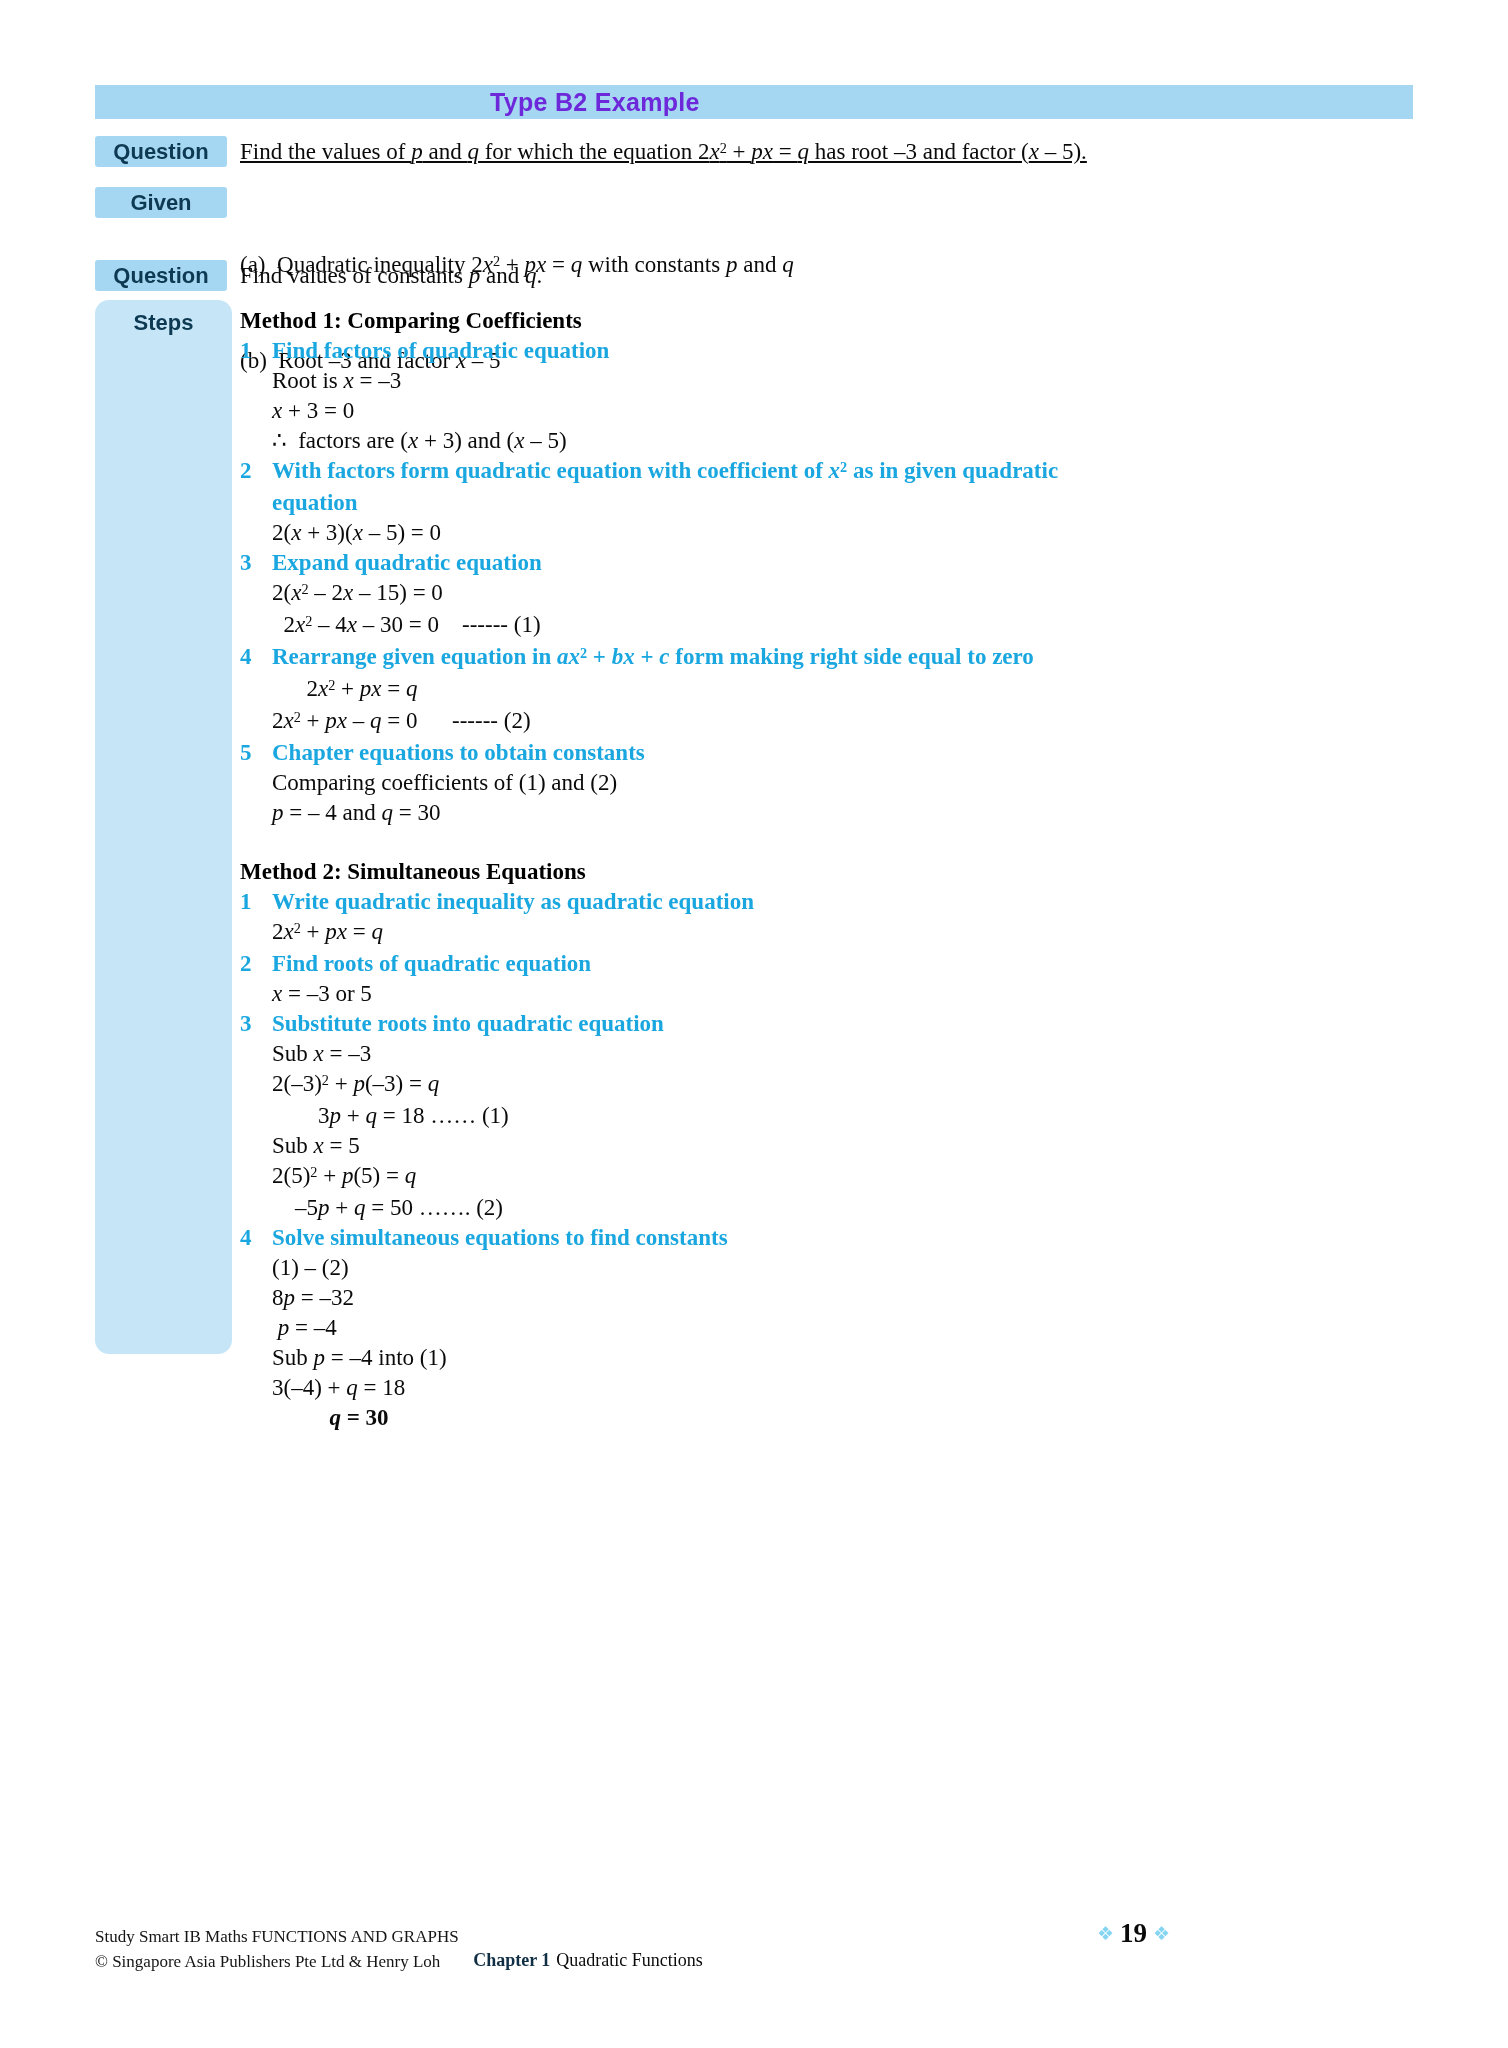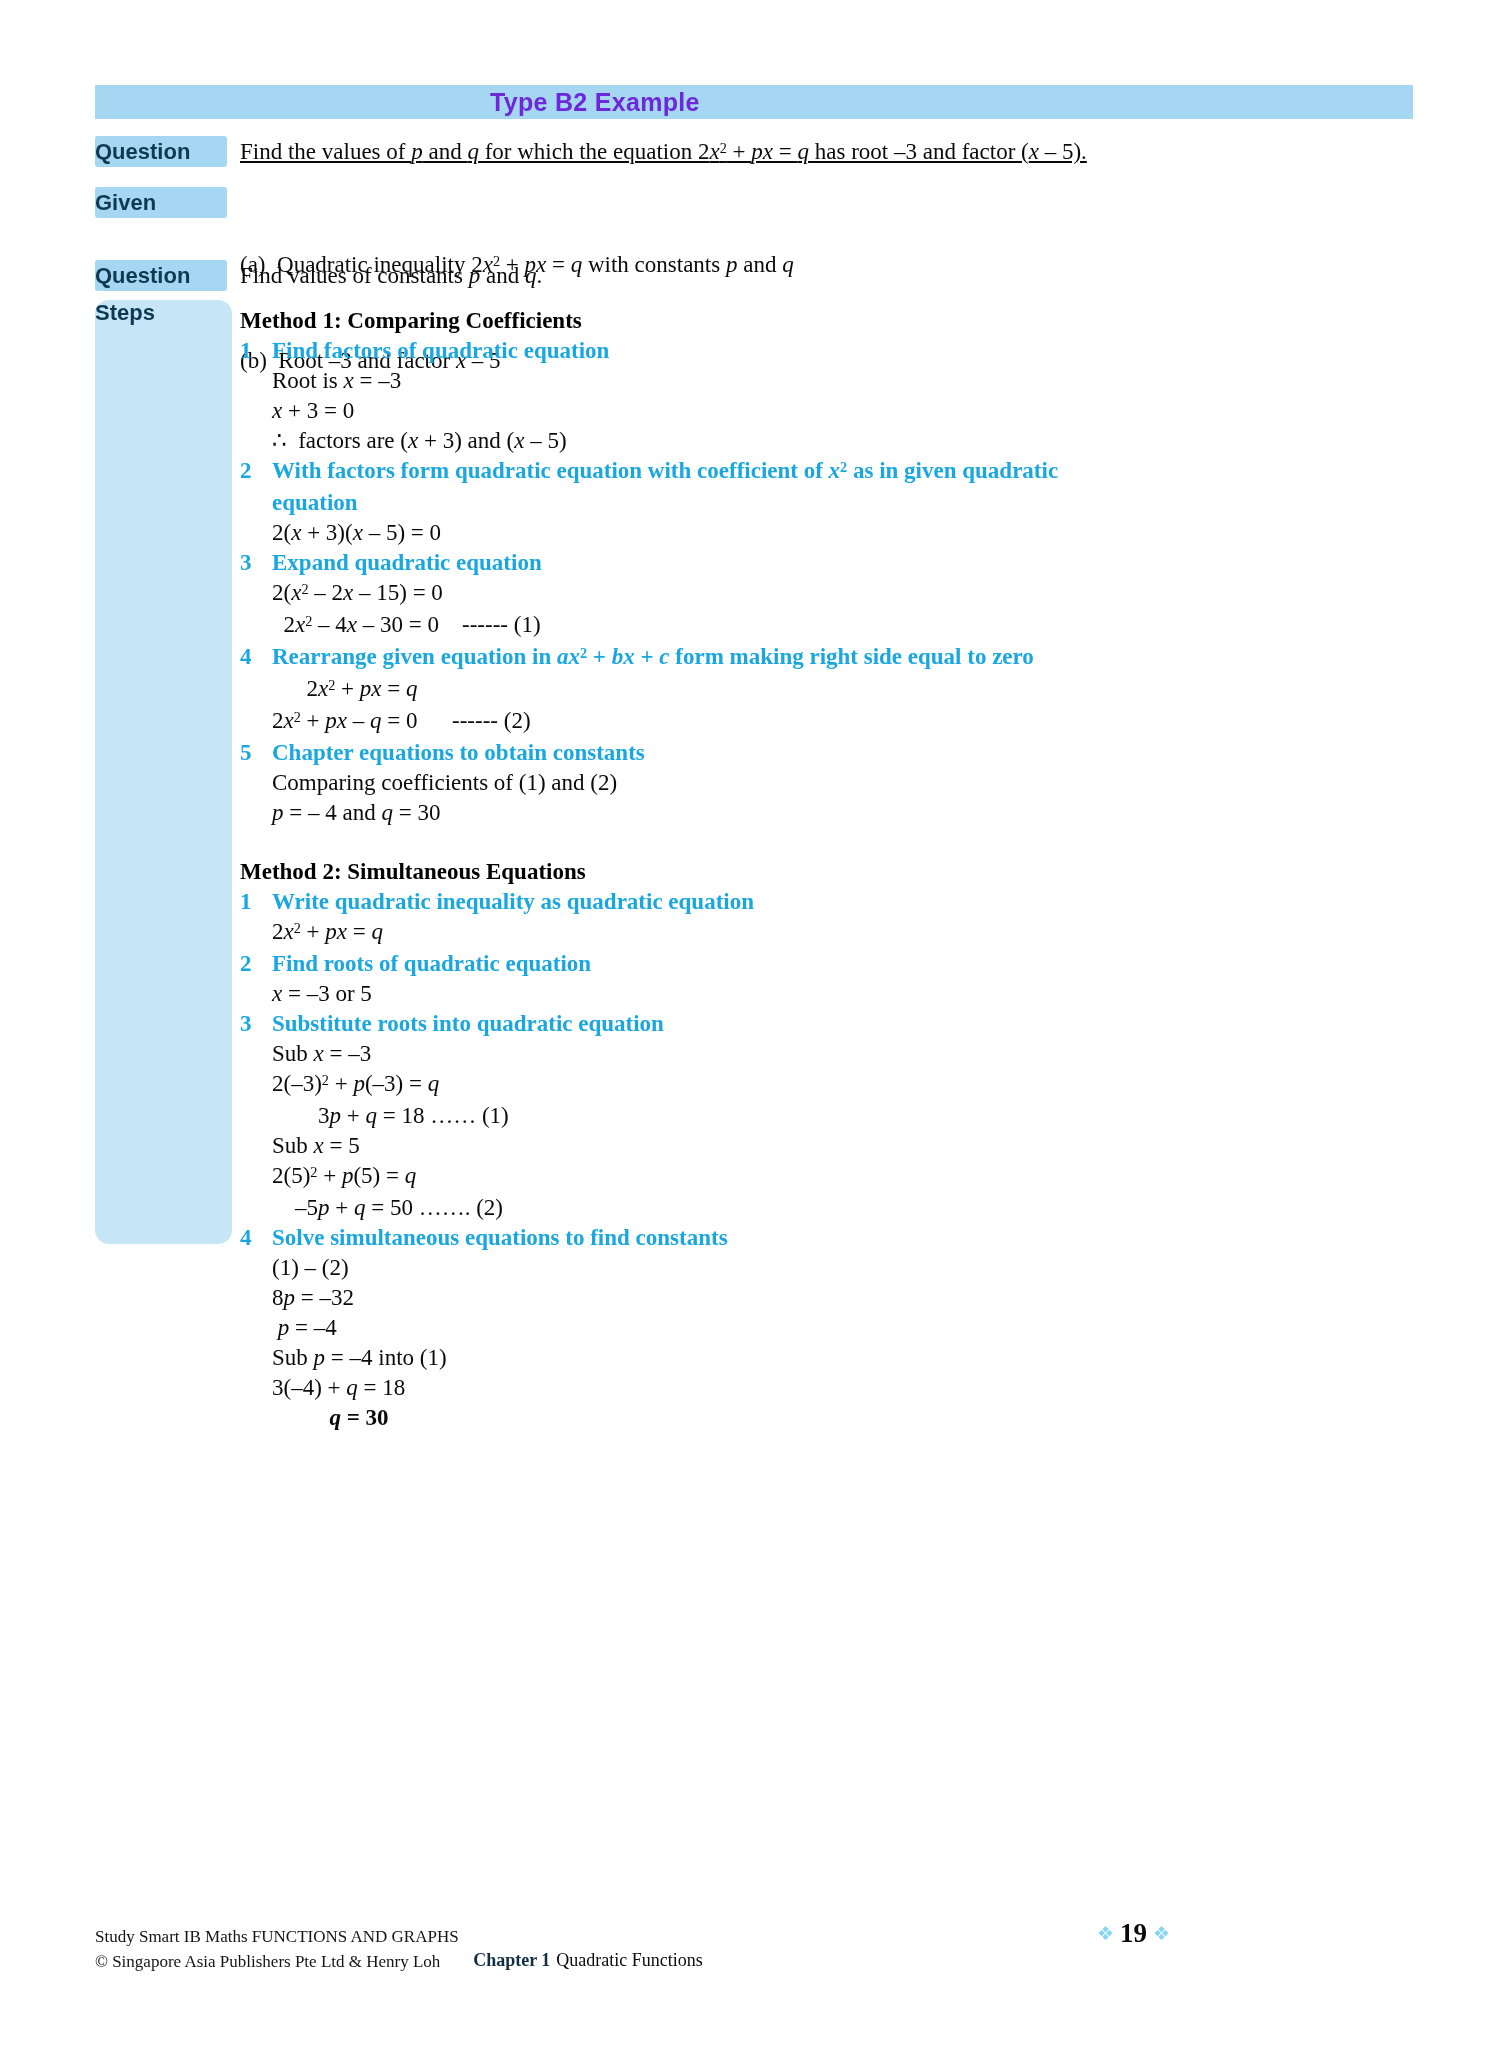--- a/index.html
+++ b/index.html
@@ -8,37 +8,37 @@
   .page { position:relative; width:1508px; height:2048px; background:#ffffff; overflow:hidden; }
 
   
   .header-bar { position:absolute; left:95px; top:85px; width:1318px; height:34px;
                 background:#a6d7f2; display:flex; align-items:center; padding-left:395px; }
   .header-title { font-family:"Liberation Sans", sans-serif; font-weight:bold; font-size:25px;
                   color:#6d28d9; letter-spacing:.3px; }
 
   
   .chip { position:absolute; left:95px; width:132px; height:31px; background:#a6d7f2;
-          border-radius:3px; display:flex; align-items:center; justify-content:flex-start; }
+          border-radius:3px; display:flex; align-items:center; justify-content:center; }
   .chip span { font-family:"Liberation Sans", sans-serif; font-weight:bold; font-size:22px; color:#0d3a52; }
   .chip-question { top:136px; }
   .chip-given    { top:187px; }
   .chip-required { top:260px; }
 
   
   .flow-text { position:absolute; left:240px; width:1178px; font-size:23px; line-height:31px;
                white-space:pre-wrap; }
   .question-text { top:136px;text-decoration:underline; }
   .given-text    { top:187px; }
   .required-text { top:260px; }
 
   
-  .steps-panel { position:absolute; left:95px; top:300px; width:137px; height:944px;
-                 background:#c6e6f8; border-radius:14px; display:flex; justify-content:flex-start;
-                 }
+  .steps-panel { position:absolute; left:95px; top:300px; width:137px; height:1054px;
+                 background:#c6e6f8; border-radius:14px; display:flex; justify-content:center;
+                 padding-top:10px; }
   .steps-panel span { font-family:"Liberation Sans", sans-serif; font-weight:bold; font-size:22px; color:#0d3a52; }
 
   
   .steps-content { position:absolute; left:240px; top:306px; width:1178px;
                    font-size:23px; line-height:30px; }
   .method-title { font-weight:bold; color:#000; }
   .method-block + .method-block { margin-top:29px; }
   .step-head { display:flex; color:#1aa7e0; font-weight:bold; }
   .step-num { flex:0 0 32px; }
   .step-heading { flex:1; white-space:pre-wrap; }

